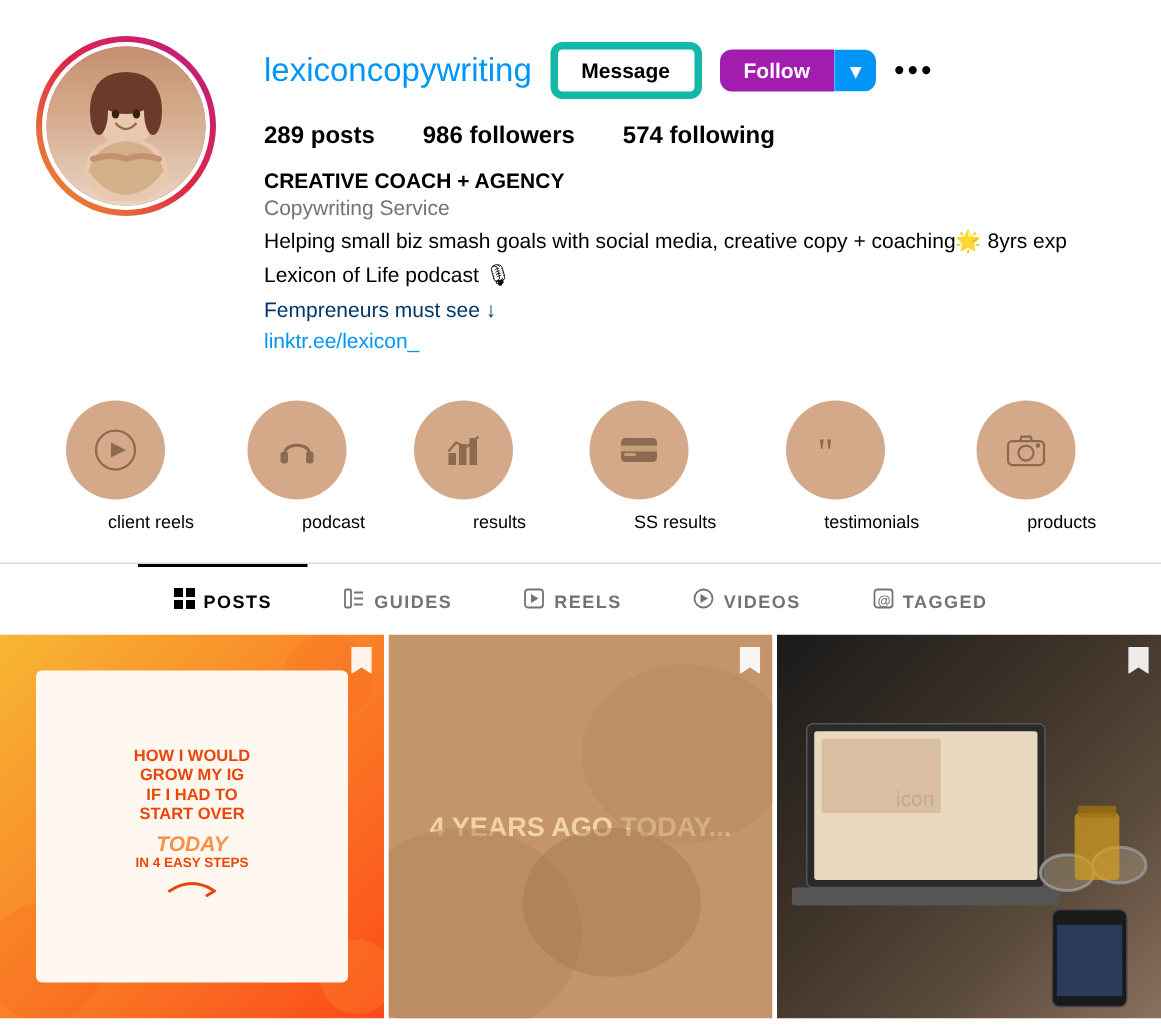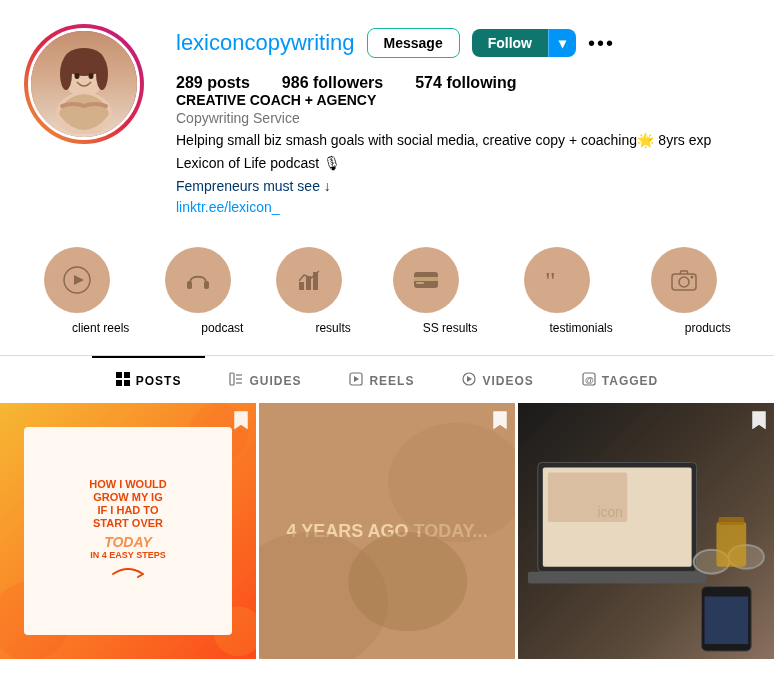--- a/index.html
+++ b/index.html
@@ -10,26 +10,26 @@
 
     .avatar-wrapper { position: relative; width: 120px; height: 120px; flex-shrink: 0; }
     .avatar-ring { width: 120px; height: 120px; border-radius: 50%; background: linear-gradient(45deg, #f09433, #e6683c, #dc2743, #cc2366, #bc1888); padding: 3px; display: flex; align-items: center; justify-content: center; }
     .avatar-inner { width: 112px; height: 112px; border-radius: 50%; background: #d4a98a; border: 3px solid #fff; overflow: hidden; display: flex; align-items: center; justify-content: center; }
     .avatar-person { width: 100%; height: 100%; background: linear-gradient(180deg, #c49070 0%, #d4a98a 40%, #e8d5c4 100%); display: flex; align-items: center; justify-content: center; }
     .person-svg { width: 80px; height: 100px; }
 
     .profile-info { flex: 1; padding-top: 4px; }
     .profile-top-row { display: flex; align-items: center; gap: 12px; margin-bottom: 16px; }
     .username { font-size: 22px; color: #0095f6; font-weight: 300; }
-    .btn-message { padding: 6px 16px; border: 1px solid #14b8a6; border-radius: 8px; background: #fff; font-size: 14px; font-weight: 600; cursor: pointer; color: #000; }
-    .btn-follow { padding: 6px 16px; border: none; border-radius: 8px; background: #0f766e; color: #fff; font-size: 14px; font-weight: 600; cursor: pointer; }
+    .btn-message { padding: 6px 16px; border: 5px solid #14b8a6; border-radius: 8px; background: #fff; font-size: 14px; font-weight: 600; cursor: pointer; color: #000; }
+    .btn-follow { padding: 6px 16px; border: none; border-radius: 8px; background: #a21caf; color: #fff; font-size: 14px; font-weight: 600; cursor: pointer; }
     .btn-dropdown { padding: 6px 10px; border: none; border-radius: 8px; background: #0095f6; color: #fff; font-size: 14px; font-weight: 600; cursor: pointer; }
     .btn-more { background: none; border: none; font-size: 20px; cursor: pointer; color: #000; letter-spacing: 2px; }
 
-    .stats-row { display: flex; gap: 32px; margin-bottom: 0; }
+    .stats-row { display: flex; gap: 32px; margin-bottom: 12px; }
     .stat { font-size: 16px; color: #000; }
     .stat span { font-weight: 700; }
 
     .bio-name { font-size: 14px; font-weight: 700; color: #000; margin-bottom: 2px; }
     .bio-category { font-size: 14px; color: #737373; margin-bottom: 4px; }
     .bio-text { font-size: 14px; color: #000; line-height: 1.5; margin-bottom: 2px; }
     .bio-text a, .bio-link { color: #00376b; text-decoration: none; font-size: 14px; }
     .bio-link-ext { color: #0095f6; font-size: 14px; text-decoration: none; display: block; }
 
     

